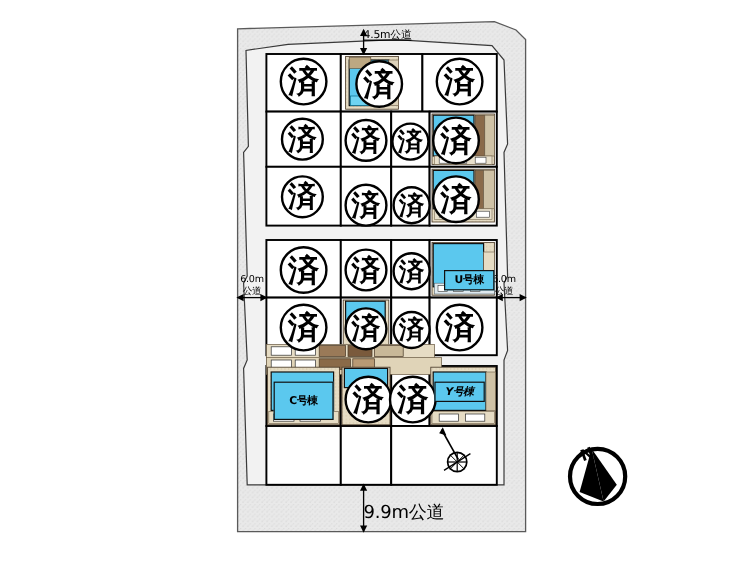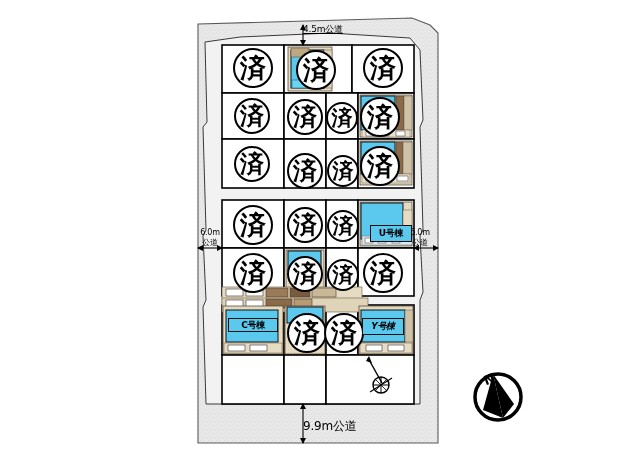--- a/index.html
+++ b/index.html
@@ -17,21 +17,21 @@
     position:absolute;
     font-family:"DejaVu Sans","Liberation Sans",sans-serif;
     color:#000;
     white-space:nowrap;
     letter-spacing:-0.2px;
   }
   
   .road-top{ left:303px; top:23px; font-size:9px;text-decoration:underline; }
   .road-left{ left:194px; top:228px; font-size:8px; text-align:center; width:32px; line-height:10px;}
   .road-right{ left:404px; top:228px; font-size:8px; text-align:center; width:32px; line-height:10px;}
-  .road-bottom{ left:303px; top:418px; font-size:12px; }
+  .road-bottom{ left:303px; top:418px; font-size:15px; }
 
   
   .stamp{
     position:absolute;
     border:2.6px solid #000;
     border-radius:50%;
     background:#ffffff;
     color:#000;
     display:flex;align-items:center;justify-content:center;
     font-weight:bold;
@@ -287,14 +287,14 @@
 
 <div class="stamp big" style="left:233px;top:253px;">済</div>
 <div class="stamp mid" style="left:287px;top:256px;">済</div>
 <div class="stamp sm" style="left:327px;top:259px;">済</div>
 <div class="stamp big" style="left:363px;top:253px;">済</div>
 
 <div class="stamp big" style="left:287px;top:313px;">済</div>
 <div class="stamp big" style="left:324px;top:313px;">済</div>
 
 <div class="plate" style="left:370px;top:205px;width:42px;height:17px;margin-top:20px;">U号棟</div>
-<div class="plate" style="left:228px;top:318px;width:50px;height:14px;">C号棟</div>
+<div class="plate" style="left:228px;top:318px;width:50px;height:32px;">C号棟</div>
 <div class="plate" style="left:362px;top:318px;width:42px;height:17px;font-style:italic;">Y号棟</div>
 
 </body></html>

